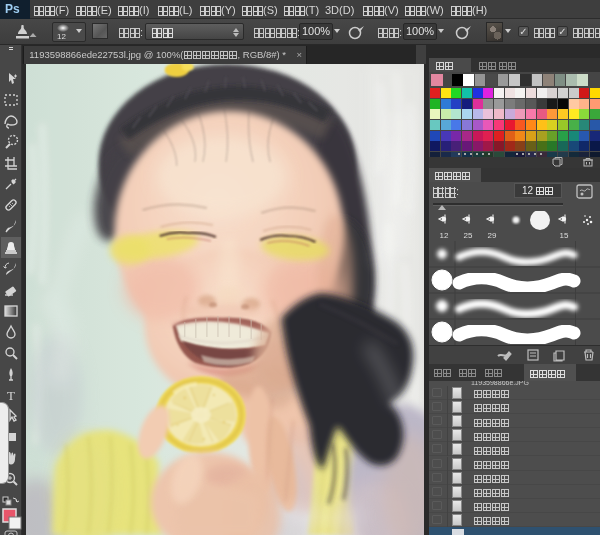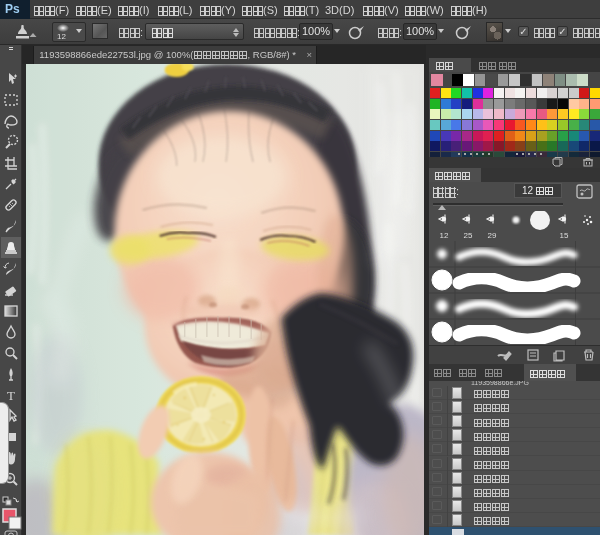--- a/index.html
+++ b/index.html
@@ -7,21 +7,21 @@
 i.g{display:inline-block;vertical-align:middle;width:10px;height:10px;margin:0 .5px;background-image:repeating-linear-gradient(0deg,currentColor 0 1px,transparent 1px 4.5px),repeating-linear-gradient(90deg,currentColor 0 1px,transparent 1px 4.5px);opacity:.95}
 i.g.s{width:8px;height:8px;background-image:repeating-linear-gradient(0deg,currentColor 0 1px,transparent 1px 3.5px),repeating-linear-gradient(90deg,currentColor 0 1px,transparent 1px 3.5px)}
 i.g.b{width:11px;height:11px}
 .menu{left:0;top:0;width:600px;height:19px;background:#3e3e3e;border-bottom:1px solid #2c2c2c}
 .mi{position:absolute;top:4px;font-size:11px;color:#d6d6d6;white-space:nowrap}
 .opt{left:0;top:19px;width:600px;height:26px;background:linear-gradient(#474747,#3d3d3d);border-bottom:1px solid #282828}
 .lbl{position:absolute;font-size:11px;color:#cfcfcf;white-space:nowrap}
 .box{position:absolute;background:#383838;border:1px solid #272727;border-radius:2px;color:#e2e2e2;font-size:11px;text-align:center}
 .sel{position:absolute;background:linear-gradient(#5e5e5e,#454545);border:1px solid #2a2a2a;border-radius:2px;color:#e4e4e4;font-size:11px}
 .chk{position:absolute;width:11px;height:11px;background:#565656;border:1px solid #2e2e2e;border-radius:2px;color:#ddd;font-size:10px;line-height:10px;text-align:center}
-.tabbar{left:22px;top:45px;width:404px;height:32px;background:#262626}
+.tabbar{left:12px;top:45px;width:404px;height:32px;background:#262626}
 .dtab{position:absolute;left:11px;top:1px;width:284px;height:18px;background:#3c3c3c;border-left:1px solid #1c1c1c;border-right:1px solid #1c1c1c;color:#c9c9c9;font-size:9.5px;line-height:18px;white-space:nowrap;overflow:hidden}
 .tools{left:0;top:45px;width:22px;height:490px;background:#474747;border-right:1px solid #303030}
 .rp{left:426px;top:45px;width:174px;height:490px;background:#2a2a2a}
 </style></head><body>
 <div id="app">
 
 <div class="abs menu">
  <div class="abs" style="left:0;top:0;width:30px;height:19px;background:#101f2e"></div>
  <div class="abs" style="left:5px;top:2px;font-size:12px;font-weight:bold;color:#9ecdf2">Ps</div>
  <span class="mi" style="left:33px"><i class="g"></i><i class="g"></i>(F)</span>

